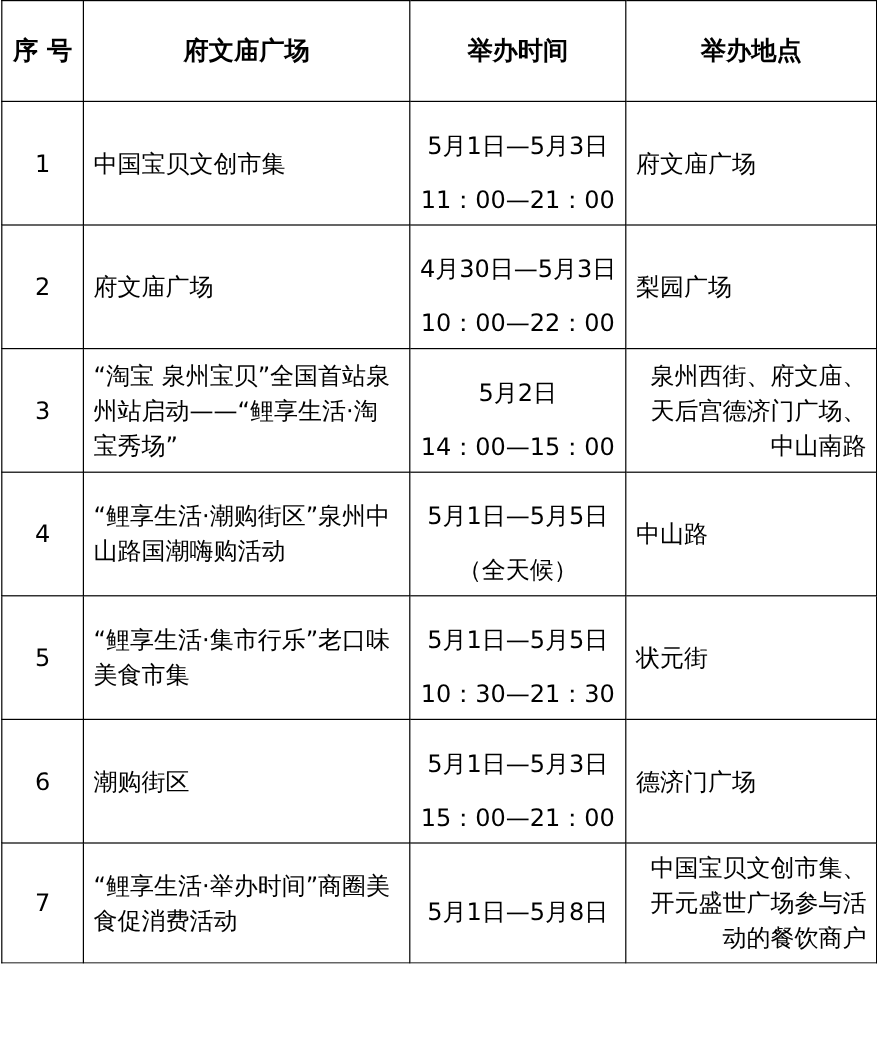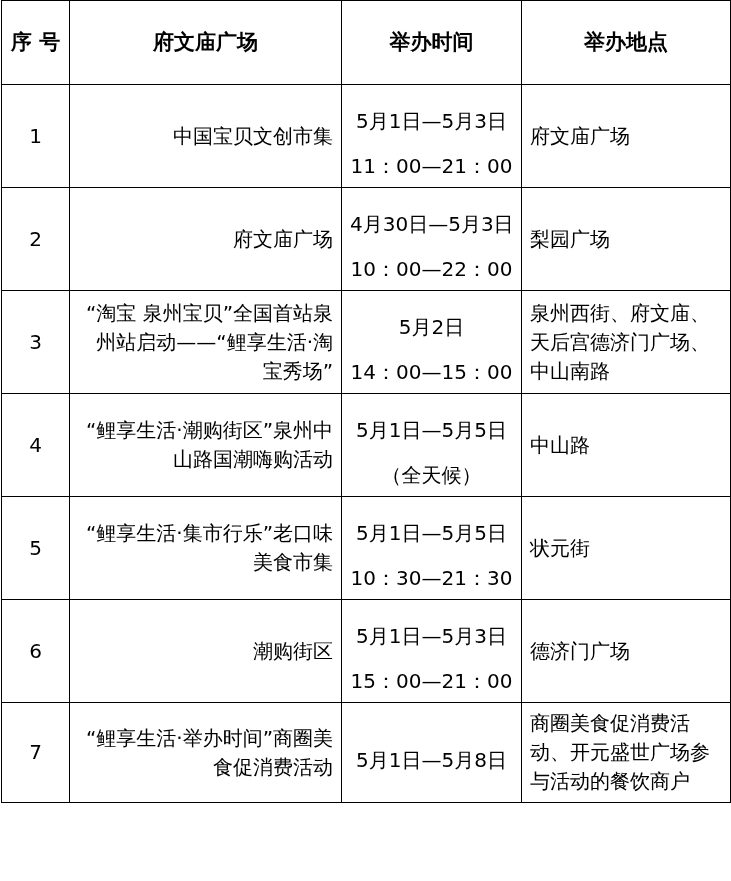--- a/index.html
+++ b/index.html
@@ -41,27 +41,27 @@
     font-weight: bold;
     text-align: center;
     height: 84px;
     font-size: 21px;
   }
   td.idx {
     text-align: center;
     font-size: 19px;
   }
   td.name {
-    text-align: right;
+    text-align: left;
   }
   td.time {
     text-align: center;
   }
   td.place {
-    text-align: left;
+    text-align: right;
   }
   td.place.center {
     text-align: left;
   }
   tbody tr { height: 88px; }
   .nowrap { white-space: nowrap; margin-top: 16px; }
   .line { display: block; }
 </style>
 </head>
 <body>
@@ -136,17 +136,17 @@
             <span class="line nowrap">15：00—21：00</span>
           </td>
           <td class="place center">德济门广场</td>
         </tr>
         <tr>
           <td class="idx">7</td>
           <td class="name">“鲤享生活·举办时间”商圈美食促消费活动</td>
           <td class="time">
             <span class="line nowrap">5月1日—5月8日</span>
           </td>
-          <td class="place">商圈美食促消费活动、开元盛世广场参与活动的餐饮商户</td>
+          <td class="place">中国宝贝文创市集、开元盛世广场参与活动的餐饮商户</td>
         </tr>
       </tbody>
   </table>
 </div>
 
 </body></html>

